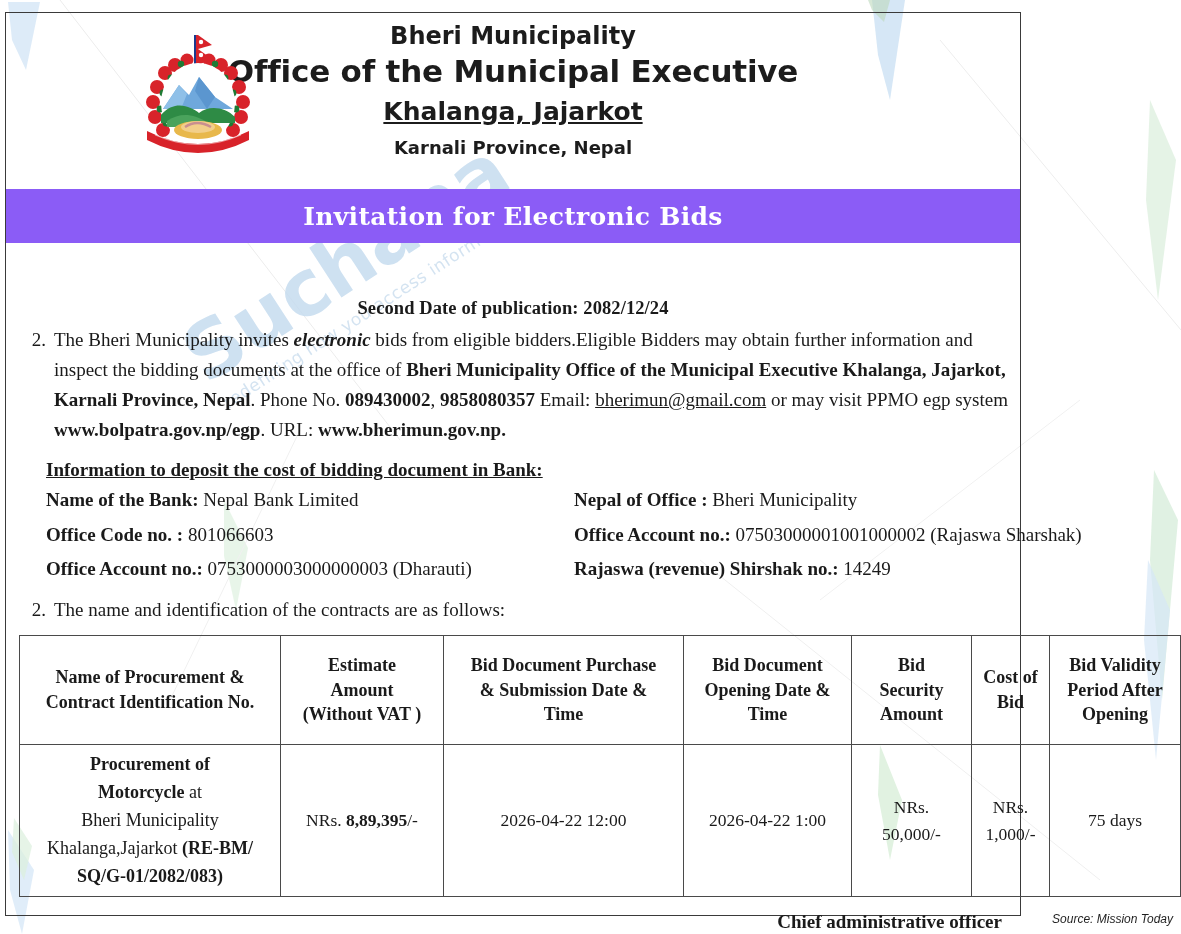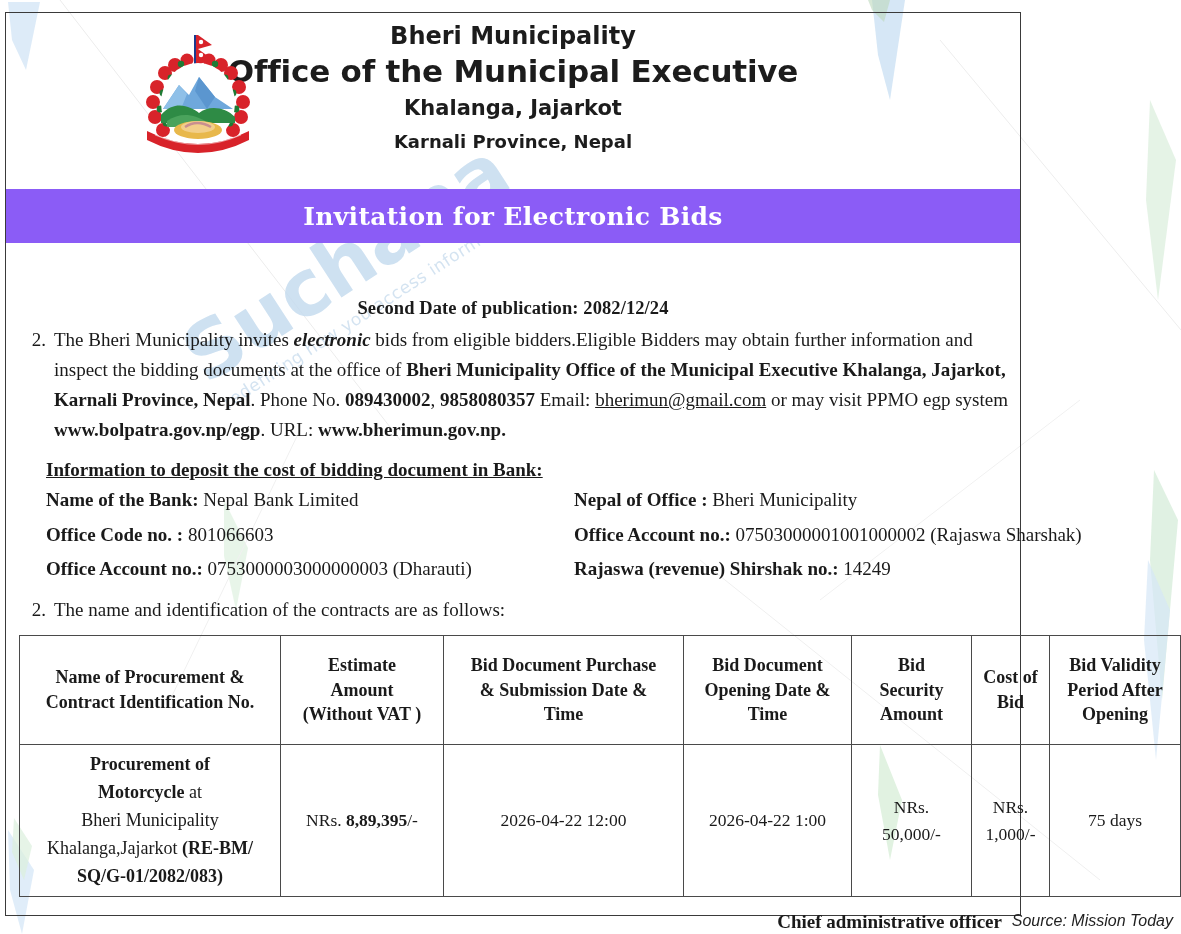--- a/index.html
+++ b/index.html
@@ -74,21 +74,21 @@
   }
   .masthead-titles {
     width: 100%;
     text-align: center;
     padding-top: 10px;
     font-family: "DejaVu Sans", "Liberation Sans", sans-serif;
     color: #1c1c1c;
   }
   .mh-line1 { font-size: 24px; font-weight: 700; line-height: 1.15; }
   .mh-line2 { font-size: 31px; font-weight: 700; line-height: 1.35; letter-spacing: -.2px; }
-  .mh-line3 { font-size: 21px; font-weight: 700; line-height: 1.6; }
+  .mh-line3 { font-size: 25px; font-weight: 700; line-height: 1.6; text-decoration: underline; }
   .mh-line4 { font-size: 18px; font-weight: 700; line-height: 1.75; }
 
   
   .banner {
     background: #8b5cf6;
     height: 54px;
     display: flex;
     align-items: center;
     justify-content: center;
   }
@@ -198,21 +198,21 @@
     padding: 14px 8px 0 0;
   }
 
   
   .source {
     position: absolute;
     right: 8px;
     top: 912px;
     font-family: "Liberation Sans", "DejaVu Sans", sans-serif;
     font-style: italic;
-    font-size: 16px;
+    font-size: 12px;
     color: #1f1f1f;
     z-index: 3;
   }
 </style>
 </head>
 <body>
 
 <div class="bg-deco">
   <svg width="1181" height="934" style="position:absolute;left:0;top:0">
 

